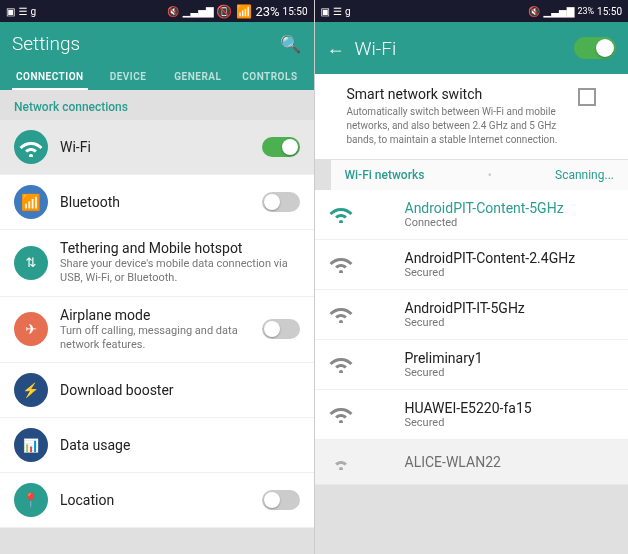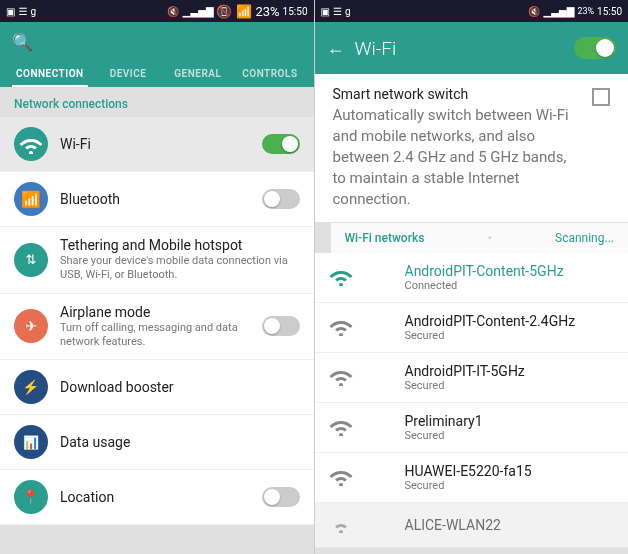--- a/index.html
+++ b/index.html
@@ -157,29 +157,29 @@
       height: 18px;
       border-radius: 50%;
       background: white;
       top: 2px;
       right: 2px;
       box-shadow: 0 1px 2px rgba(0,0,0,0.3);
     }
 
     .smart-switch-box {
       background: white;
-      padding: 12px 18px;
+      padding: 12px 32px;
       border-bottom: 1px solid #e0e0e0;
       display: flex;
       align-items: flex-start;
       gap: 10px;
     }
     .smart-switch-text { flex: 1; }
     .smart-switch-title { font-size: 14px; color: #212121; font-weight: 400; }
-    .smart-switch-desc { font-size: 15px; color: #777; margin-top: 3px; line-height: 1.4; }
+    .smart-switch-desc { font-size: 10px; color: #777; margin-top: 3px; line-height: 1.4; }
     .checkbox {
       width: 18px;
       height: 18px;
       border: 2px solid #999;
       flex-shrink: 0;
       margin-top: 2px;
     }
 
     .wifi-networks-header {
       display: flex;
@@ -237,20 +237,21 @@
     <div class="status-right">
       <span>🔇</span>
       <span>▁▃▅▇</span>
       <span style="font-size:13px">📵 📶 23%</span>
       <span>15:50</span>
     </div>
   </div>
 
   <div class="left-header">
     <div class="settings-title-row">
+      <span class="settings-title">Settings</span>
       <span class="search-icon-white">🔍</span>
     </div>
     <div class="tabs">
       <div class="tab active">CONNECTION</div>
       <div class="tab">DEVICE</div>
       <div class="tab">GENERAL</div>
       <div class="tab">CONTROLS</div>
     </div>
   </div>
 

